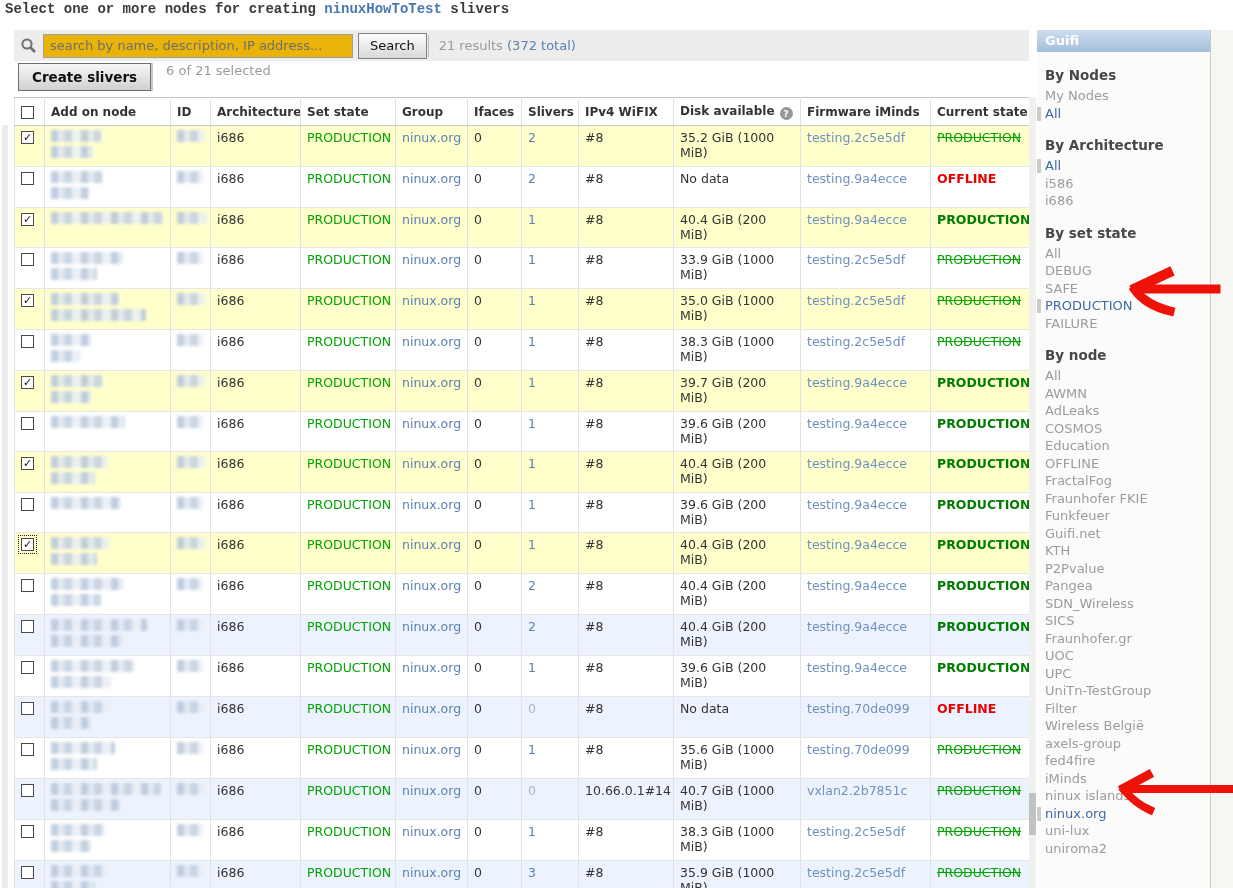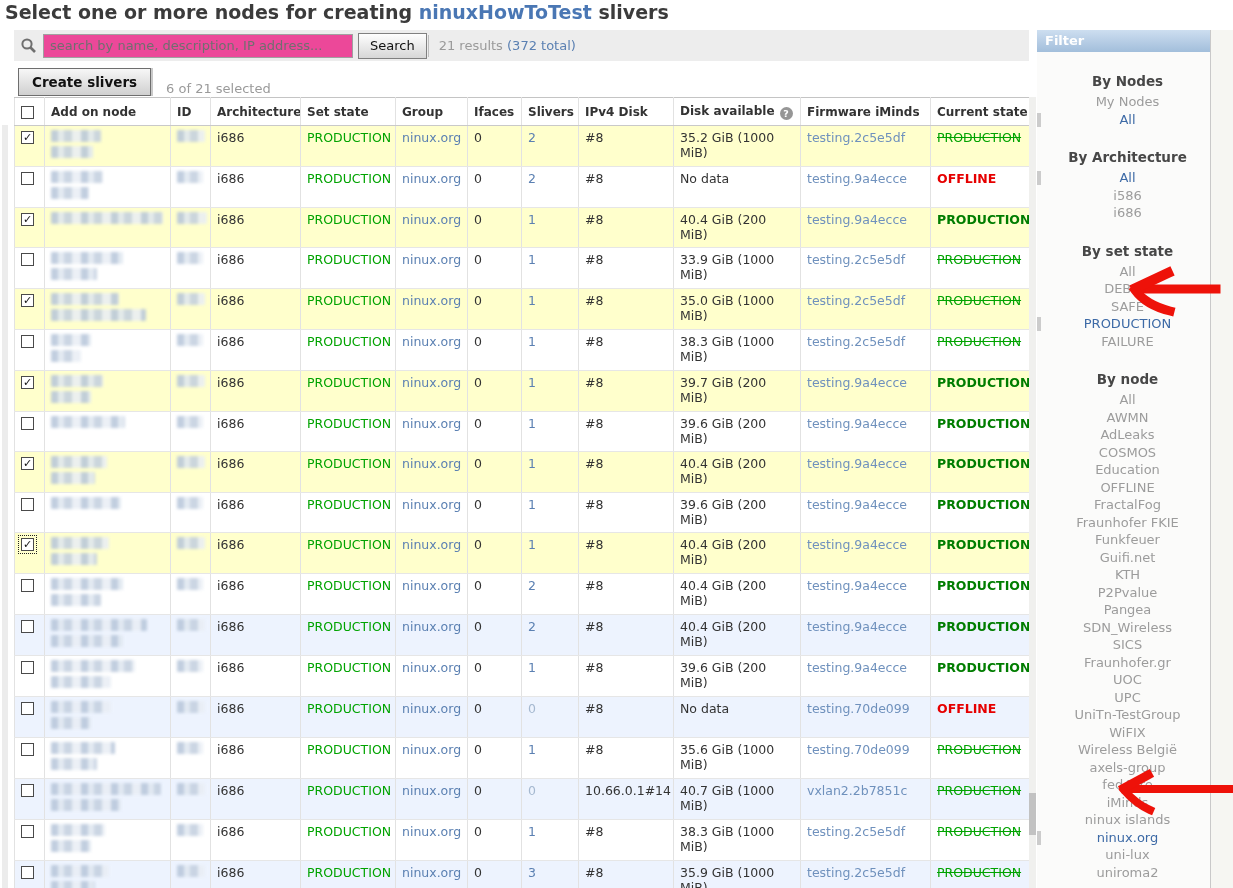--- a/index.html
+++ b/index.html
@@ -1,37 +1,37 @@
 <!DOCTYPE html>
 <html><head>
 <meta charset="utf-8">
 <style>
   html,body{margin:0;padding:0;background:#fff;}
   .stage{position:relative;width:1233px;height:888px;overflow:hidden;background:#fff;
          font-family:"DejaVu Sans","Liberation Sans",sans-serif;color:#333;}
 
   
-  .page-title{position:absolute;left:5px;top:1px;font-size:19px;font-weight:bold;color:#3b3b3b;white-space:nowrap;}
+  .page-title{position:absolute;left:5px;top:1px;font-size:14px;font-weight:bold;color:#3b3b3b;white-space:nowrap;font-family:Liberation Mono, monospace;}
   .page-title .slice{color:#4a77b4;}
 
   
   .search-bar{position:absolute;left:14px;top:30px;width:1015px;height:31px;background:#ededed;
               display:flex;align-items:center;box-sizing:border-box;padding-left:6px;}
   .mag{width:17px;height:17px;margin-right:6px;flex:none;}
-  .search-input{width:310px;height:24px;box-sizing:border-box;border:1px solid #a0a0a0;background:#ec4899;
+  .search-input{width:310px;height:24px;box-sizing:border-box;border:1px solid #a0a0a0;background:#eab308;
                 font-family:inherit;font-size:13px;padding:2px 6px;color:#333;}
   .search-input::placeholder{color:#6f6f6f;opacity:1;}
   .search-btn{margin-left:5px;height:26px;border:1px solid #808080;background:linear-gradient(#fefefe,#d7d7d7);
               font-family:inherit;font-size:13px;color:#111;padding:2px 11px;}
   .results{margin-left:1px;border-left:1px solid #bdbdbd;padding-left:10px;height:22px;line-height:22px;
            font-size:13px;color:#9a9a9a;white-space:nowrap;}
   .results .total{color:#5b80b2;cursor:pointer;}
 
   
-  .actions{position:absolute;left:14px;top:63px;width:1015px;height:33px;display:flex;align-items:flex-end;}
+  .actions{position:absolute;left:14px;top:63px;width:1015px;height:33px;display:flex;align-items:flex-start;}
   .create-btn{margin-left:4px;font-family:inherit;font-weight:bold;font-size:13.5px;color:#111;
               padding:5px 13px;border:1px solid #6e6e6e;background:linear-gradient(#f7f7f7,#d0d0d0);
               box-shadow:2px 0 0 #c9c9c9;}
   .selected-info{margin-left:15px;font-size:13px;color:#9a9a9a;}
 
   
   .left-strip{position:absolute;left:2px;top:125px;width:6px;height:763px;background:#ececec;}
   table.nodes{position:absolute;left:14px;top:97px;width:1015px;border-collapse:collapse;table-layout:fixed;
               font-size:12.5px;color:#333;}
   table.nodes th{font-size:12px;font-weight:bold;text-align:left;color:#333;background:#fff;
@@ -63,21 +63,21 @@
   
   .scroll-track{position:absolute;left:1029px;top:97px;width:7px;height:791px;background:#f0f0ee;}
   .scroll-thumb{position:absolute;left:1029px;top:793px;width:7px;height:42px;background:#c2c2c2;}
 
   
   .right-gutter{position:absolute;left:1211px;top:30px;width:22px;height:858px;background:#f6f6f2;}
   .filter-panel{position:absolute;left:1037px;top:30px;width:174px;height:858px;box-sizing:border-box;
                 background:#fbfbfa;border-right:1px solid #c9c9c9;}
   .filter-header{height:22px;background:linear-gradient(#cddef0,#a2bedb);color:#fff;font-weight:bold;
                  font-size:13px;line-height:22px;padding-left:8px;}
-  .filter-section{margin-top:21px;text-align:center;}
+  .filter-section{margin-top:15px;}
   .filter-title{font-weight:bold;color:#474747;font-size:13.5px;padding-left:8px;margin-bottom:4px;}
   .filter-item{position:relative;color:#9c9c9c;font-size:13px;line-height:17.5px;padding-left:8px;cursor:pointer;
                white-space:nowrap;}
   .filter-item.active{color:#3d6aa6;}
   .filter-item.active::before{content:"";position:absolute;left:0;top:2px;width:4px;height:14px;background:#ccc;}
 
   
   .arrow{position:absolute;pointer-events:none;}
 </style>
 </head>
@@ -124,21 +124,21 @@
           <th>
             <div class="checkbox"></div>
           </th>
           <th><span>Add on node</span></th>
           <th><span>ID</span></th>
           <th><span>Architecture</span></th>
           <th><span>Set state</span></th>
           <th><span>Group</span></th>
           <th><span>Ifaces</span></th>
           <th><span>Slivers</span></th>
-          <th><span>IPv4 Disk</span></th>
+          <th><span>IPv4 WiFIX</span></th>
           <th><span>Disk available</span><span class="help-icon">?</span></th>
           <th><span>Firmware iMinds</span></th>
           <th><span>Current state</span></th>
         </tr>
       </thead>
     <tbody>
         <tr class="r-sel" style="height: 41px;">
           <td>
             <div class="checkbox">✓</div>
           </td>
@@ -536,21 +536,21 @@
         </tr>
       </tbody>
   </table>
 
   <div class="scroll-track"></div>
   <div class="scroll-thumb"></div>
 
   <div class="right-gutter"></div>
 
   <div class="filter-panel">
-    <div class="filter-header">Filter</div>
+    <div class="filter-header">Guifi</div>
     <div>
         <div class="filter-section">
           <div class="filter-title">By Nodes</div>
           <div class="filter-item">My Nodes</div>
           <div class="filter-item active">All</div>
         </div>
         <div class="filter-section">
           <div class="filter-title">By Architecture</div>
           <div class="filter-item active">All</div>
           <div class="filter-item">i586</div>
@@ -578,21 +578,21 @@
           <div class="filter-item">Guifi.net</div>
           <div class="filter-item">KTH</div>
           <div class="filter-item">P2Pvalue</div>
           <div class="filter-item">Pangea</div>
           <div class="filter-item">SDN_Wireless</div>
           <div class="filter-item">SICS</div>
           <div class="filter-item">Fraunhofer.gr</div>
           <div class="filter-item">UOC</div>
           <div class="filter-item">UPC</div>
           <div class="filter-item">UniTn-TestGroup</div>
-          <div class="filter-item">WiFIX</div>
+          <div class="filter-item">Filter</div>
           <div class="filter-item">Wireless België</div>
           <div class="filter-item">axels-group</div>
           <div class="filter-item">fed4fire</div>
           <div class="filter-item">iMinds</div>
           <div class="filter-item">ninux islands</div>
           <div class="filter-item active">ninux.org</div>
           <div class="filter-item">uni-lux</div>
           <div class="filter-item">uniroma2</div>
         </div>
       </div>

